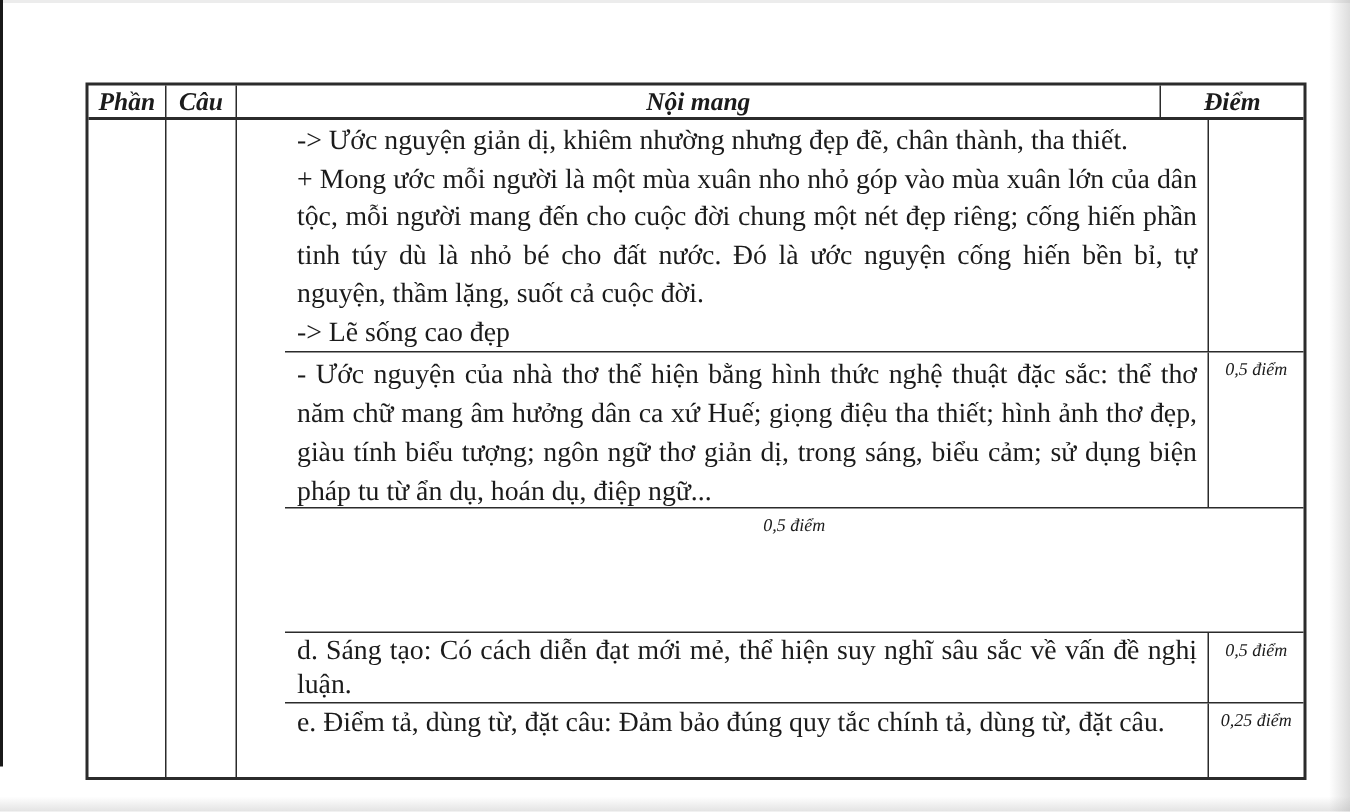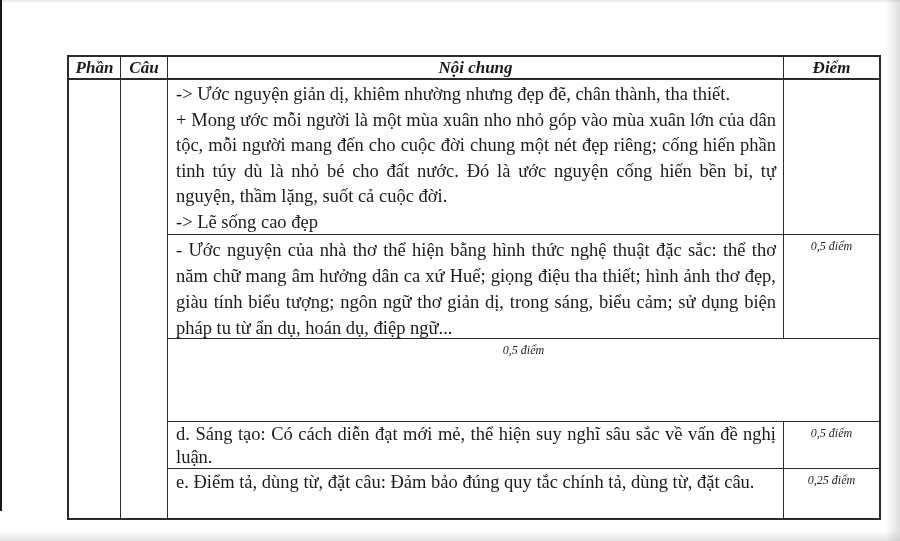--- a/index.html
+++ b/index.html
@@ -15,21 +15,21 @@
   
   .edge-top    { position:absolute; top:0; left:0; width:900px; height:2px; background:#ececec; }
   .edge-left   { position:absolute; top:0; left:0; width:2px; height:511px; background:#191919; }
   .edge-right  { position:absolute; top:0; right:0; width:14px; height:541px;
                  background:linear-gradient(to right, rgba(170,170,170,0), rgba(165,165,165,0.38)); }
   .edge-bottom { position:absolute; bottom:0; left:0; width:900px; height:10px;
                  background:linear-gradient(to bottom, rgba(180,180,180,0), rgba(175,175,175,0.35)); }
 
   
   .doc-table {
-    position: absolute; left: 67px; top: 55px;
+    position: absolute; left: 57px; top: 55px;
     width: 814px; height: 465px;
     border: 2px solid #2b2b2b;
     display: flex; flex-direction: column;
     background: #fff;
   }
   .header-row { display: flex; height: 26px; border-bottom: 2px solid #2b2b2b; }
   .hcell {
     display: flex; align-items: center; justify-content: center;
     font-weight: bold; font-style: italic; font-size: 17px;
     padding-top: 1px;
@@ -37,21 +37,21 @@
   .h-phan { width: 52px;  border-right: 1.5px solid #2b2b2b; }
   .h-cau  { width: 47px;  border-right: 1.5px solid #2b2b2b; }
   .h-noidung { width: 616px; border-right: 1.5px solid #2b2b2b; }
   .h-diem { flex: 1; }
 
   .body-row { display: flex; flex: 1; }
   .col-phan { width: 52px; border-right: 1.5px solid #2b2b2b; }
   .col-cau  { width: 47px; border-right: 1.5px solid #2b2b2b; }
   .sub-rows { width: 711px; display: flex; flex-direction: column; }
 
-  .sub-row { display: flex; border-bottom: 1.5px solid #2b2b2b; }
+  .sub-row { display: flex; border-bottom: 1.5px solid #2b2b2b; margin-left: 32px; }
   .sub-row.last { border-bottom: none; }
   .r0 { height: 155px; }
   .r1 { height: 104px; }
   .r2 { height: 83px; }
   .r3 { height: 47px; }
   .r4 { height: 50px; }
 
   .content-cell {
     width: 616px; border-right: 1.5px solid #2b2b2b;
     padding: 2px 7px 0 8px;
@@ -81,21 +81,21 @@
 <div class="edge-top"></div>
 <div class="edge-left"></div>
 <div class="edge-right"></div>
 <div class="edge-bottom"></div>
 
 <div class="doc-table">
 
   <div class="header-row">
     <div class="hcell h-phan">Phần</div>
     <div class="hcell h-cau">Câu</div>
-    <div class="hcell h-noidung">Nội chung</div>
+    <div class="hcell h-noidung">Nội mang</div>
     <div class="hcell h-diem">Điểm</div>
   </div>
 
   <div class="body-row">
     <div class="col-phan"></div>
     <div class="col-cau"></div>
 
     <div class="sub-rows">
 
       <div class="sub-row r0">

